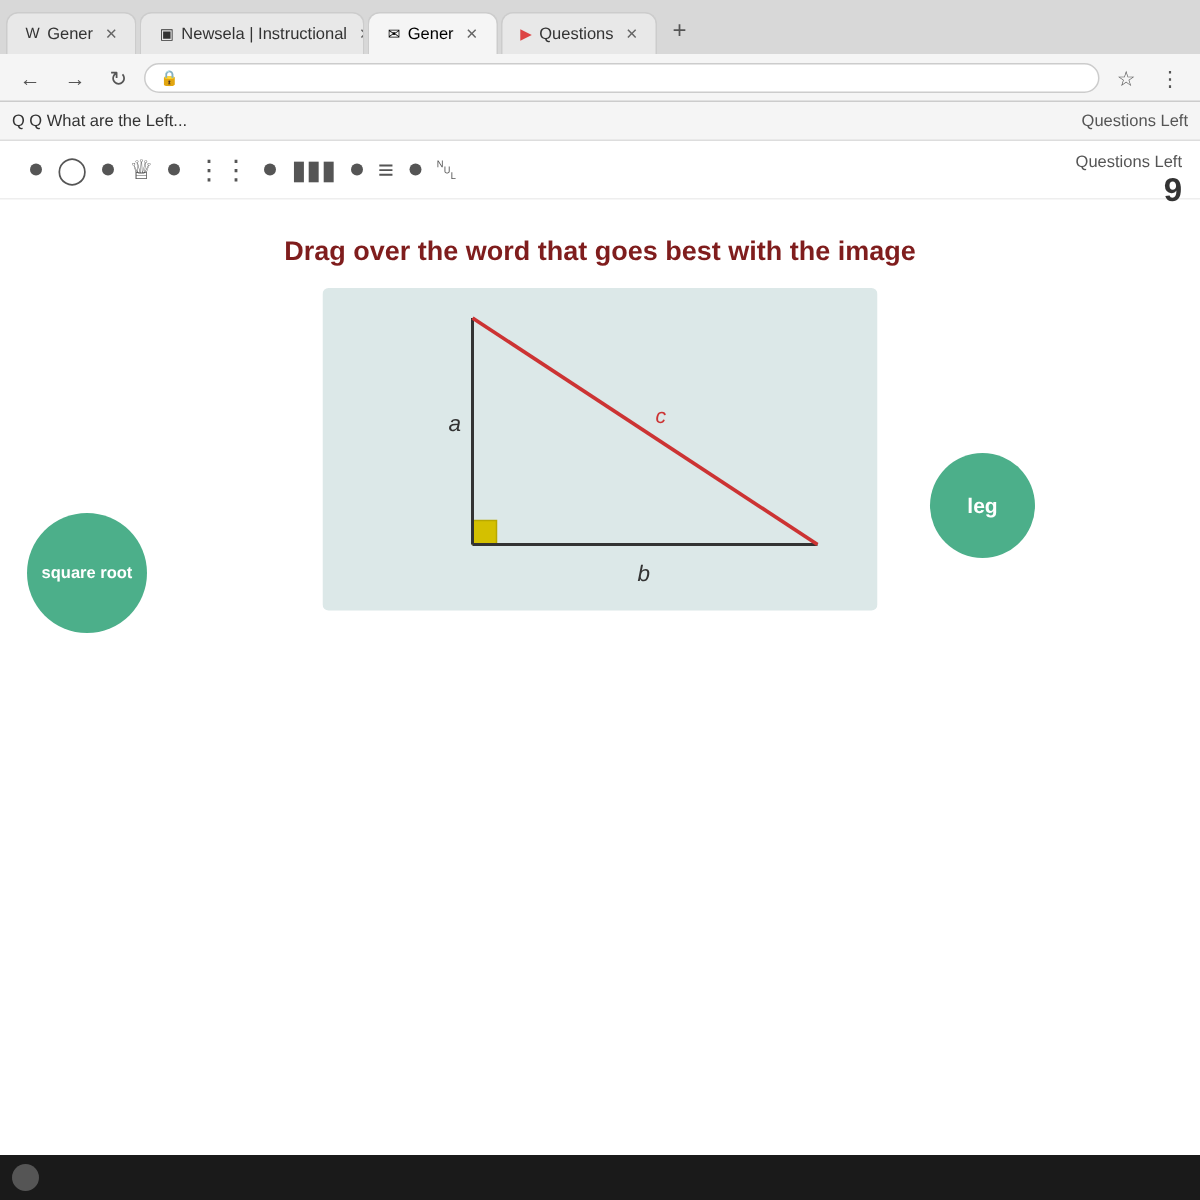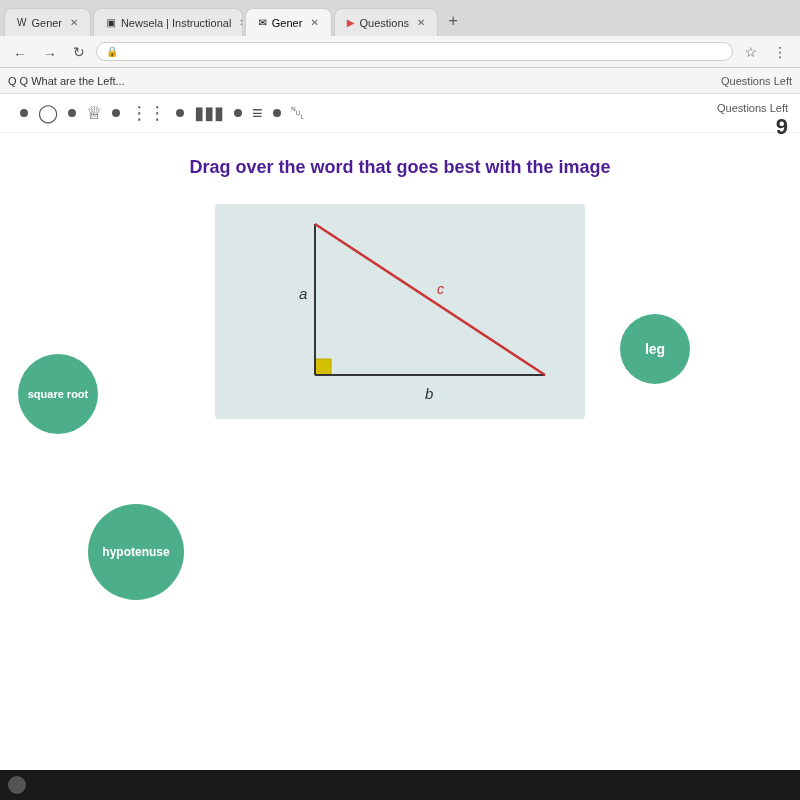--- a/index.html
+++ b/index.html
@@ -173,22 +173,22 @@
       font-size: 12px;
       color: #555;
       text-align: right;
     }
 
     
     .instruction-text {
       text-align: center;
       font-size: 18px;
       font-weight: bold;
-      color: #4c1d95;
-      margin: 24px 0 16px;
+      color: #7f1d1d;
+      margin: 24px 0 4px;
     }
 
     
     .triangle-container {
       position: relative;
       width: 100%;
       height: 340px;
     }
 
     
@@ -335,23 +335,20 @@
       </div>
 
       <div class="word-bubble" style="left:620px; top:120px; width:70px; height:70px; font-size:14px;">
         <span>leg</span>
       </div>
 
       <div class="word-bubble" style="left:18px; top:160px; width:80px; height:80px; font-size:11px;">
         <span>square root</span>
       </div>
 
-      <div class="word-bubble" style="left:88px; top:310px; width:96px; height:96px; font-size:12px;">
-        <span>hypotenuse</span>
-      </div>
 
     </div>
 
   </div>
 
   <div class="bottom-bar">
     <div class="bottom-circle"></div>
   </div>
 
 </div>

